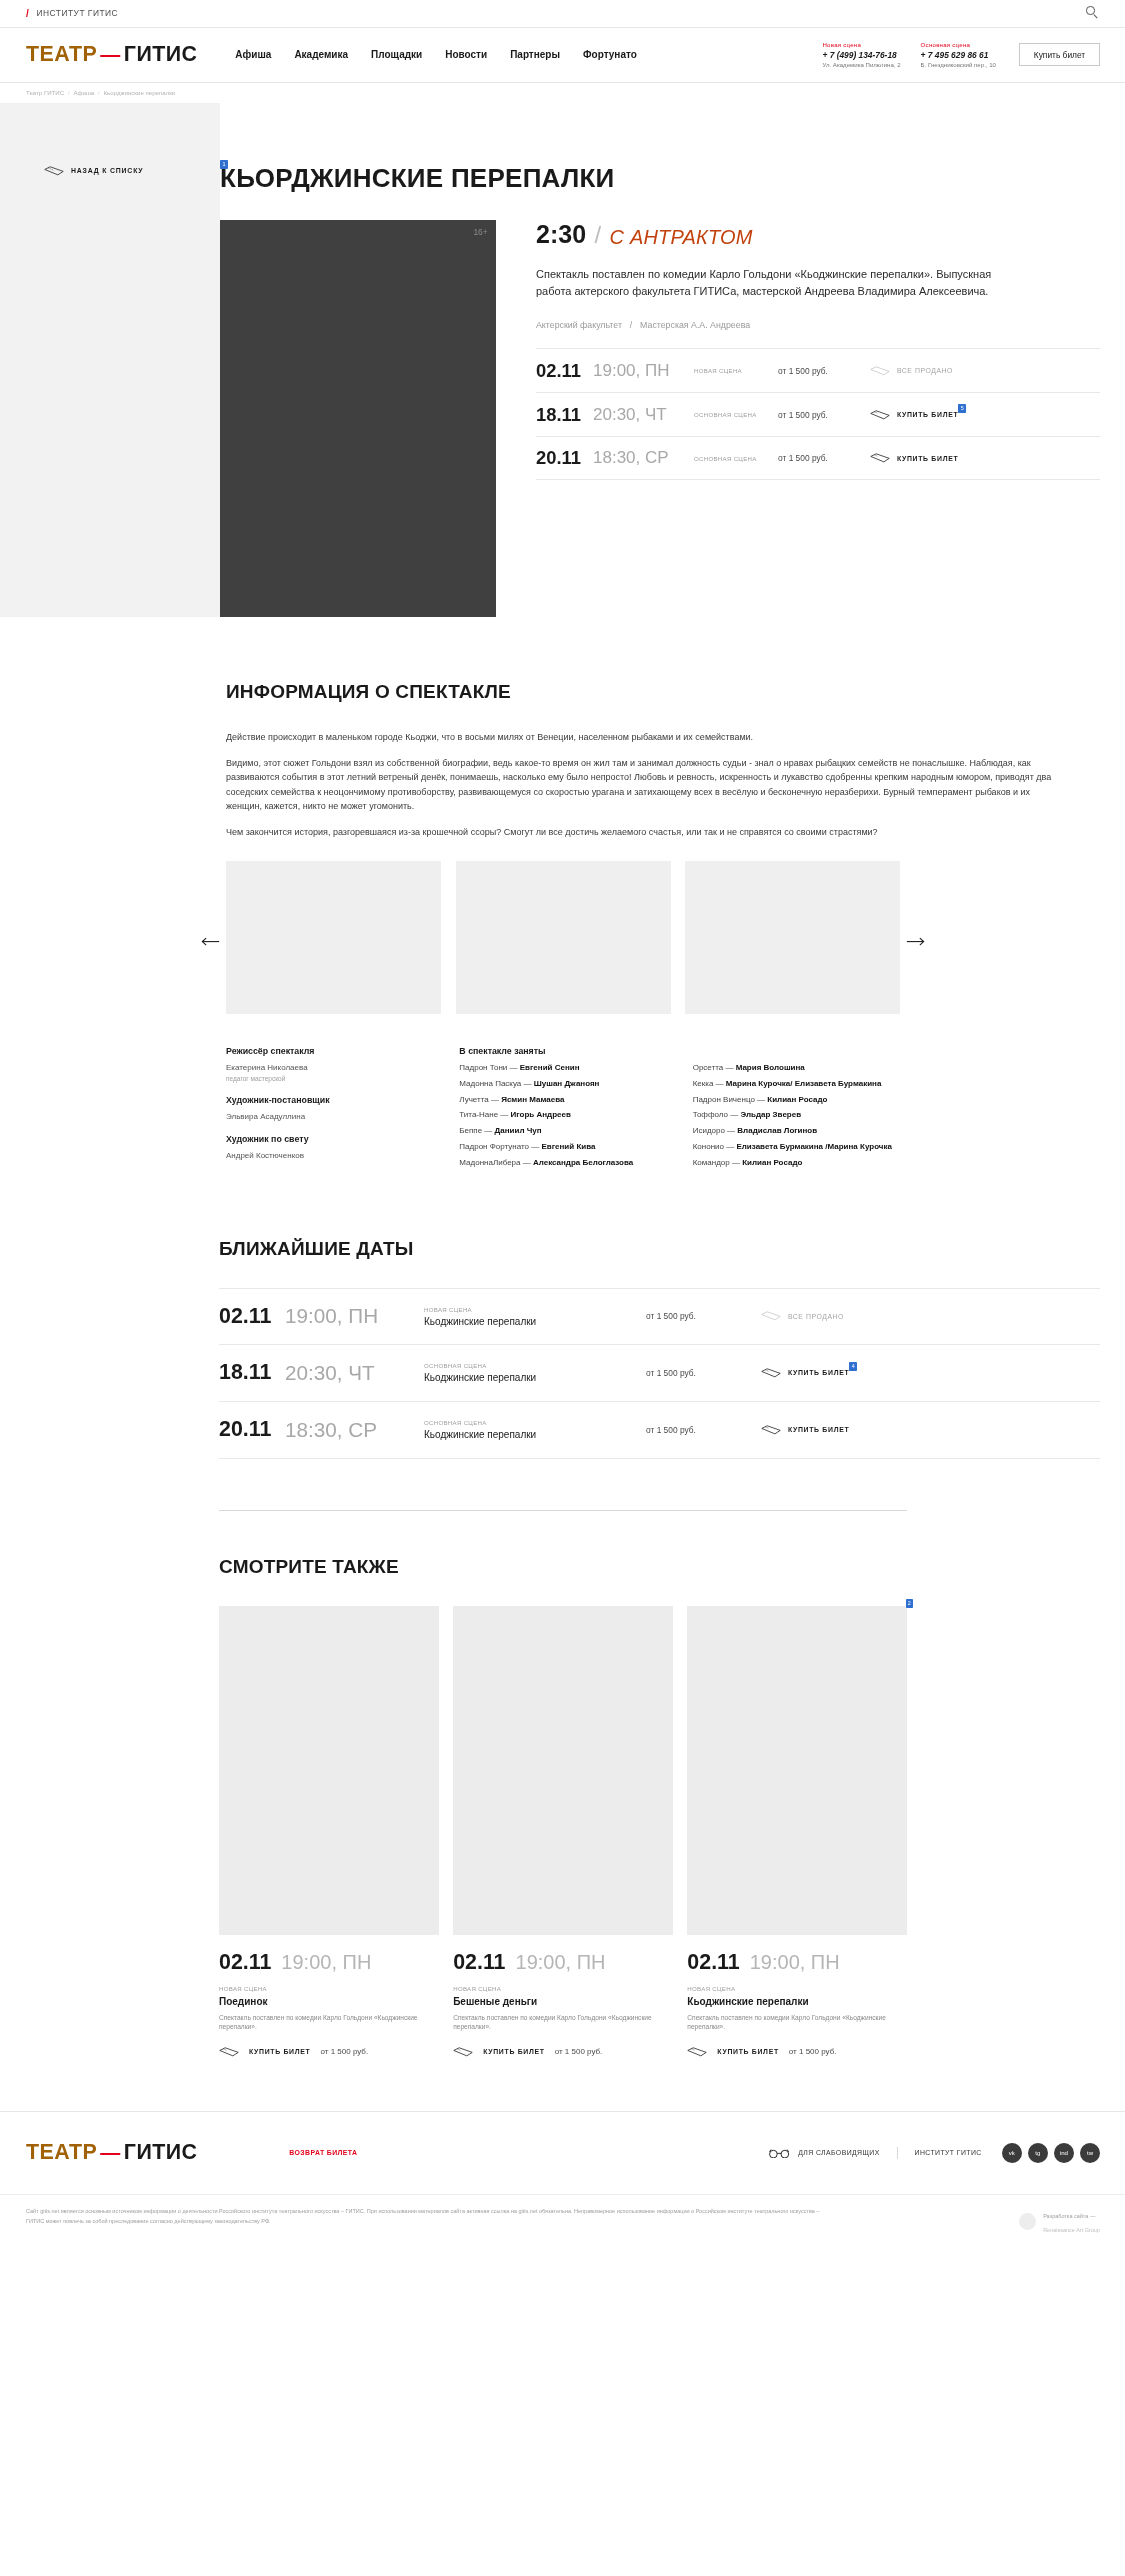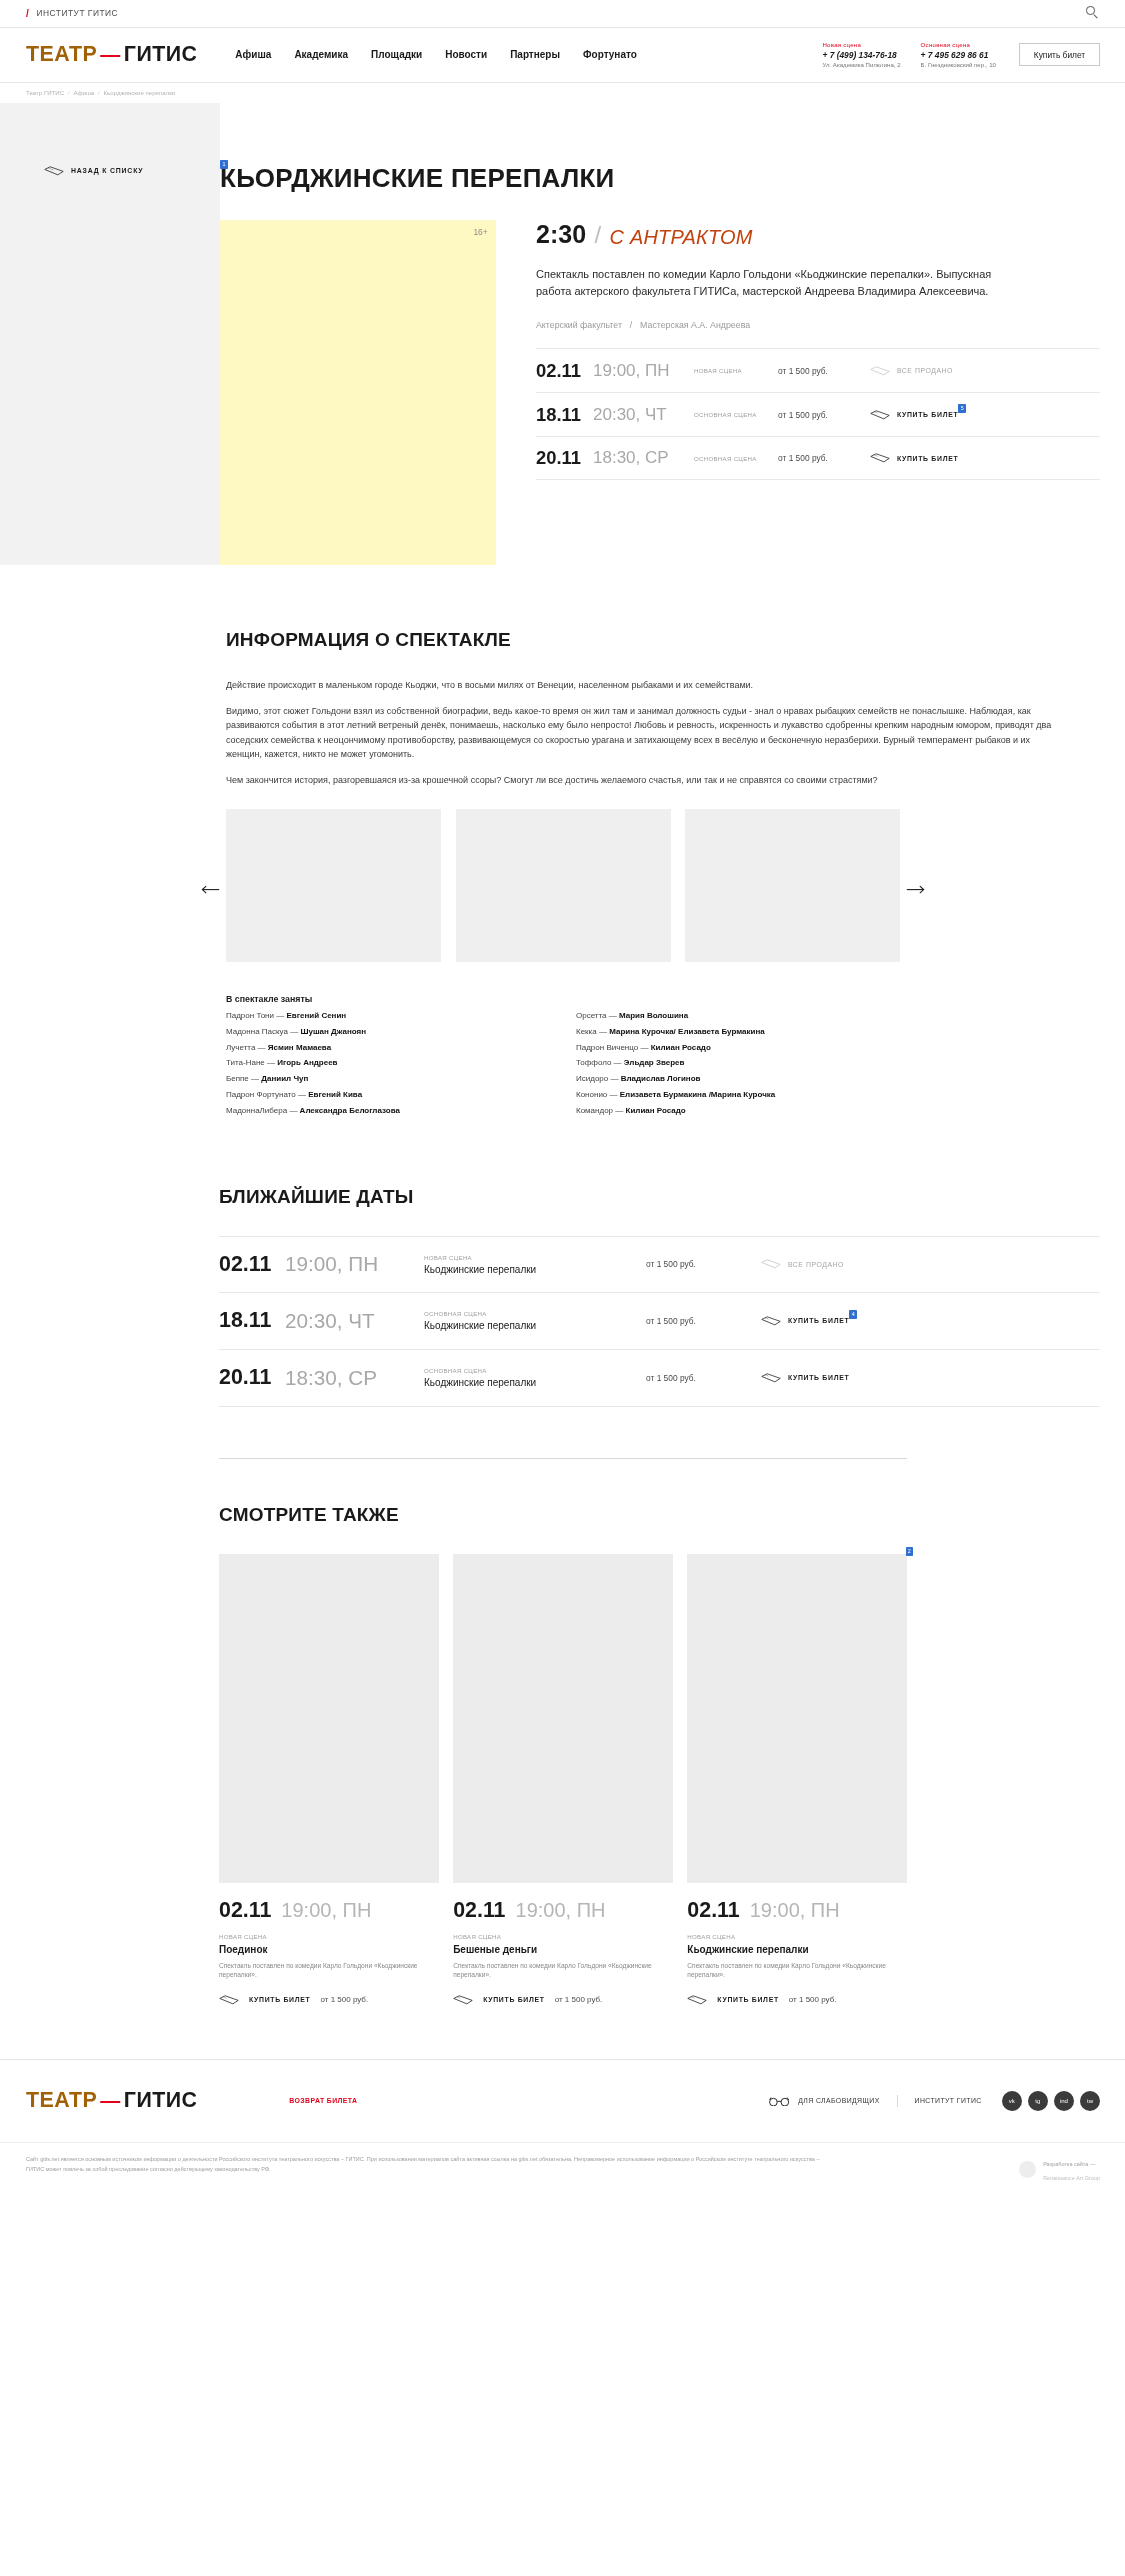--- a/index.html
+++ b/index.html
@@ -79,21 +79,21 @@
     background: #2f6fd0; color: #fff; font-size: 5.4px; line-height: 6.9px; padding: 0.8px 2.3px;
     position: absolute; top: -5.4px; right: -7.7px; border-radius: 0.8px;
   }
   .hero-right { flex: 1; padding: 60px 26px 0 0; }
   .show-title {
     font-size: 26px; font-weight: bold; letter-spacing: .01em; margin: 0 0 26px 0;
     color: #1a1a1a;
   }
   .hero-body { display: flex; gap: 0; }
   .poster {
-    width: 276px; height: 345px; background: #fef9c3; position: relative; flex: none;
+    width: 276px; height: 397px; background: #404040; position: relative; flex: none;
   }
   .poster .age {
     position: absolute; right: 8.4px; top: 7.7px; font-size: 8.4px; color: #8a8a8a;
   }
   .hero-info { flex: 1; padding-left: 40px; }
   .dur-row { display: flex; align-items: flex-end; gap: 8.4px; margin-bottom: 17px; }
   .dur { font-size: 25px; font-weight: bold; }
   .dur-sep { font-size: 24px; color: #bdbdbd; font-weight: 300; }
   .dur-note { font-size: 20px; color: #c2410c; letter-spacing: .01em; font-style: italic; }
   .descr { font-size: 11px; line-height: 1.55; color: #2b2b2b; max-width: 459px; }
@@ -371,20 +371,29 @@
             <g stroke="#1a1a1a" stroke-width="1.4" fill="none">
               <path d="M1 6 H23"></path>
               <path d="M18 1.5 L23 6 L18 10.5"></path>
             </g>
           </svg>
       </span>
     </div>
 
     <div class="credits">
       <div class="col">
+        <h4>Режиссёр спектакля</h4>
+        <div class="role">Екатерина Николаева</div>
+        <div class="sub">педагог мастерской</div>
+        <h4>Художник-постановщик</h4>
+        <div class="role" style="margin-bottom:13px;">Эльвира Асадуллина</div>
+        <h4>Художник по свету</h4>
+        <div class="role">Андрей Костюченков</div>
+      </div>
+      <div class="col">
         <h4>В спектакле заняты</h4>
         <div class="cast"><span>Падрон Тони — </span><b>Евгений Сенин</b></div>
         <div class="cast"><span>Мадонна Паскуа — </span><b>Шушан Джаноян</b></div>
         <div class="cast"><span>Лучетта — </span><b>Ясмин Мамаева</b></div>
         <div class="cast"><span>Тита-Нане — </span><b>Игорь Андреев</b></div>
         <div class="cast"><span>Беппе — </span><b>Даниил Чуп</b></div>
         <div class="cast"><span>Падрон Фортунато — </span><b>Евгений Кива</b></div>
         <div class="cast"><span>МадоннаЛибера — </span><b>Александра Белоглазова</b></div>
       </div>
       <div class="col">

